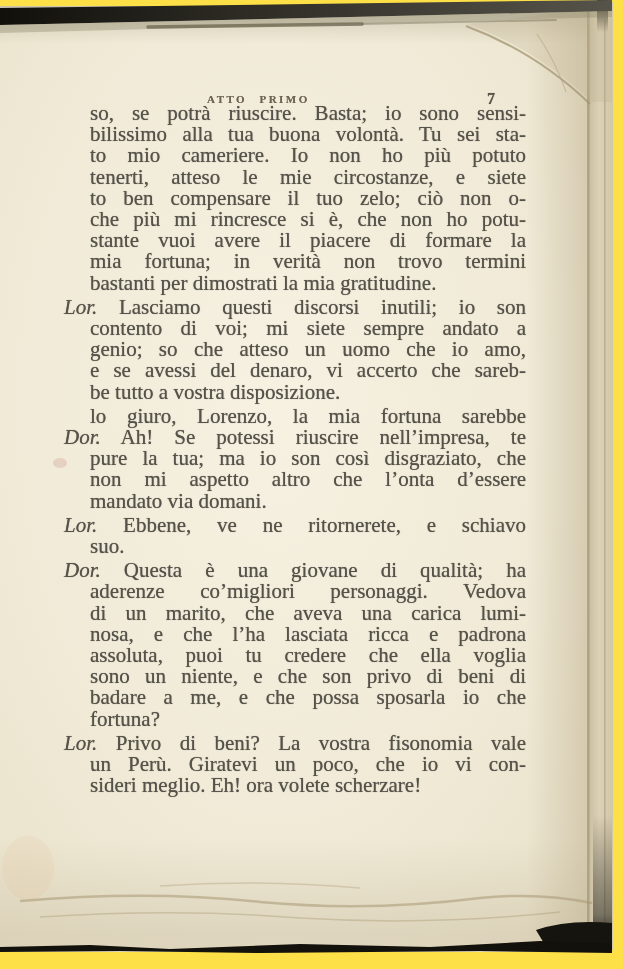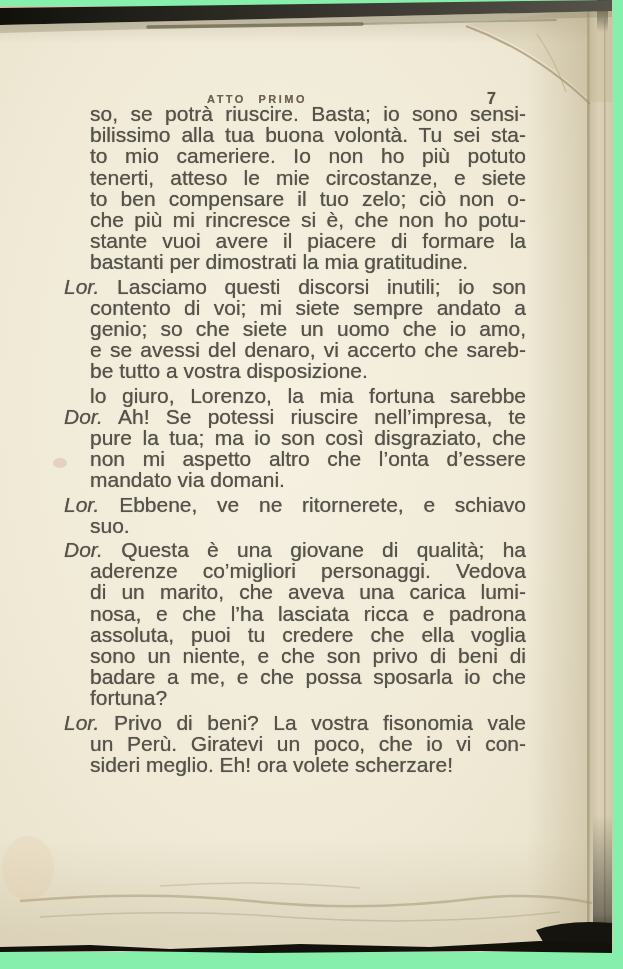--- a/index.html
+++ b/index.html
@@ -1,19 +1,19 @@
 <!DOCTYPE html>
 <html><head>
 <meta charset="utf-8">
 <style>
   html,body { margin:0; padding:0; background:#e9e9ea; }
   .scan {
     position:relative; width:623px; height:969px; overflow:hidden;
-    background:#86efac;
-    font-family:Liberation Sans, sans-serif;
+    background:#fde047;
+    font-family:Liberation Serif, serif;
   }
   
   .page-bg {
     position:absolute; left:0; top:6px; width:612px; height:946px;
     background:
       linear-gradient(to right, rgba(214,203,175,0) 86%, rgba(186,172,138,0.50) 97%),
       linear-gradient(to bottom, rgba(160,150,122,0.42), rgba(160,150,122,0) 4%,
                       rgba(160,150,122,0) 88%, rgba(186,172,140,0.30) 98%),
       radial-gradient(ellipse at 45% 42%, #f6f1e1 0%, #f0ead7 55%, #e9e2cb 92%);
   }
@@ -112,26 +112,27 @@
 
   <div class="text-block">
       <div class="para">
         <div class="line">so, se potrà riuscire. Basta; io sono sensi-</div>
         <div class="line">bilissimo alla tua buona volontà. Tu sei sta-</div>
         <div class="line">to mio cameriere. Io non ho più potuto</div>
         <div class="line">tenerti, atteso le mie circostanze, e siete</div>
         <div class="line">to ben compensare il tuo zelo; ciò non o-</div>
         <div class="line">che più mi rincresce si è, che non ho potu-</div>
         <div class="line">stante vuoi avere il piacere di formare la</div>
+        <div class="line">mia fortuna; in verità non trovo termini</div>
         <div class="line last">bastanti per dimostrati la mia gratitudine.</div>
       </div>
       <div class="para">
         <div class="line first"><span class="speaker">Lor.</span> Lasciamo questi discorsi inutili; io son</div>
         <div class="line">contento di voi; mi siete sempre andato a</div>
-        <div class="line">genio; so che siete un uomo che io amo,</div>
+        <div class="line">genio; so che atteso un uomo che io amo,</div>
         <div class="line">e se avessi del denaro, vi accerto che sareb-</div>
         <div class="line last">be tutto a vostra disposizione.</div>
       </div>
       <div class="para">
         <div class="line">lo giuro, Lorenzo, la mia fortuna sarebbe</div>
         <div class="line first"><span class="speaker">Dor.</span> Ah! Se potessi riuscire nell’impresa, te</div>
         <div class="line">pure la tua; ma io son così disgraziato, che</div>
         <div class="line">non mi aspetto altro che l’onta d’essere</div>
         <div class="line last">mandato via domani.</div>
       </div>

